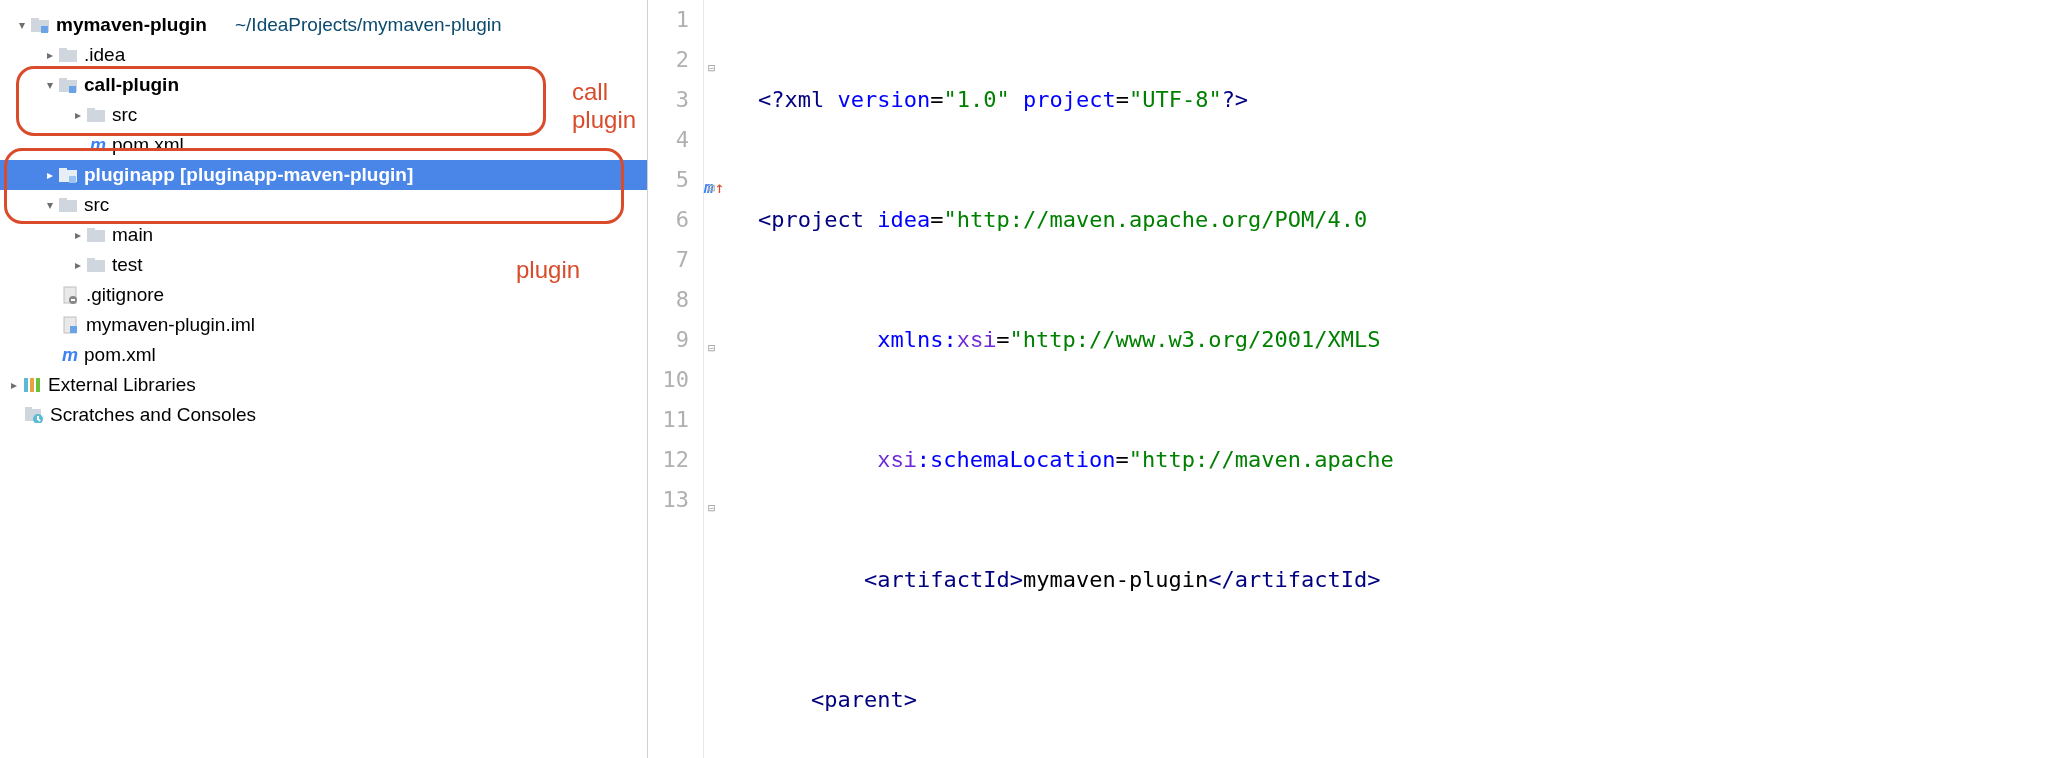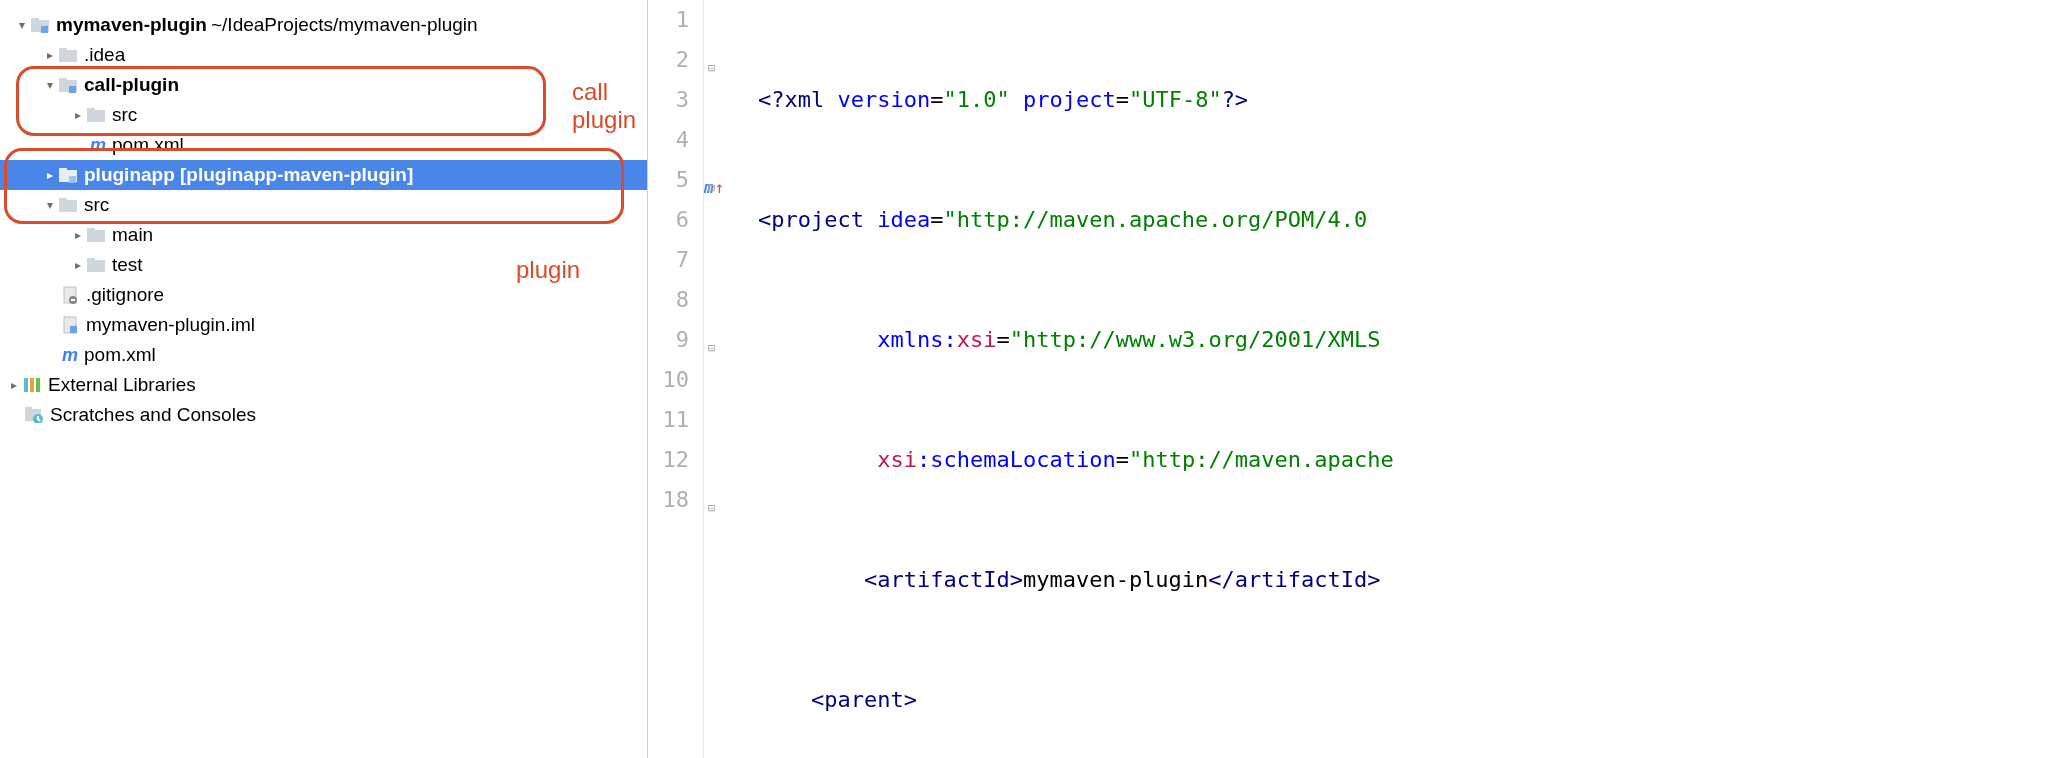--- a/index.html
+++ b/index.html
@@ -47,21 +47,21 @@
     height: 18px;
     display: inline-flex;
     align-items: center;
     justify-content: center;
     margin-right: 6px;
   }
   .folder-icon svg { width:18px; height:15px; }
   .module-icon svg { width:18px; height:15px; }
   .label { font-size: 19px; }
   .bold { font-weight: 700; }
-  .muted { color: #000000; font-weight: 400; margin-left: 4px; }
+  .muted { color: #0c4a6e; font-weight: 400; margin-left: 28px; }
   .bracket { font-weight: 700; }
   .m-icon {
     color:#3b82f6;
     font-weight:700;
     font-style:italic;
     font-size:18px;
     width:20px;
     display:inline-block;
     text-align:center;
     margin-right:4px;
@@ -115,21 +115,21 @@
     font-size: 12px;
     color: #aaaaaa;
   }
   .code {
     padding-left: 30px;
     white-space: pre;
   }
   .code-line { height: 40px; }
   .tag { color: #000080; }
   .attr { color: #0000ff; }
-  .ns { color: #be185d; }
+  .ns { color: #6d28d9; font-family: Liberation Mono, monospace; }
   .val { color: #008000; }
   .txt { color: #000000; }
   .m-gutter {
     position:absolute;
     color:#3b82f6;
     font-weight:700;
     font-style:italic;
     font-size:16px;
   }
   .m-gutter .up-arrow { color:#d94b2b; font-style:normal; font-weight:normal; margin-left:1px;}
@@ -315,21 +315,21 @@
     <div>3</div>
     <div>4</div>
     <div>5</div>
     <div>6</div>
     <div>7</div>
     <div>8</div>
     <div>9</div>
     <div>10</div>
     <div>11</div>
     <div>12</div>
-    <div>18</div>
+    <div>13</div>
   </div>
   <div class="fold-gutter">
     <span class="fold-mark" style="top:48px;">⊟</span>
     <span class="m-gutter" style="top:168px; left:0;">m<span class="up-arrow">↑</span></span>
     <span class="fold-mark" style="top:168px;">⊟</span>
     <span class="fold-mark" style="top:328px;">⊟</span>
     <span class="fold-mark" style="top:488px;">⊟</span>
   </div>
   <div class="code">
     <div class="code-line"><span class="tag">&lt;?</span><span class="tag">xml </span><span class="attr">version</span><span class="txt">=</span><span class="val">"1.0" </span><span class="attr">project</span><span class="txt">=</span><span class="val">"UTF-8"</span><span class="tag">?&gt;</span></div>

